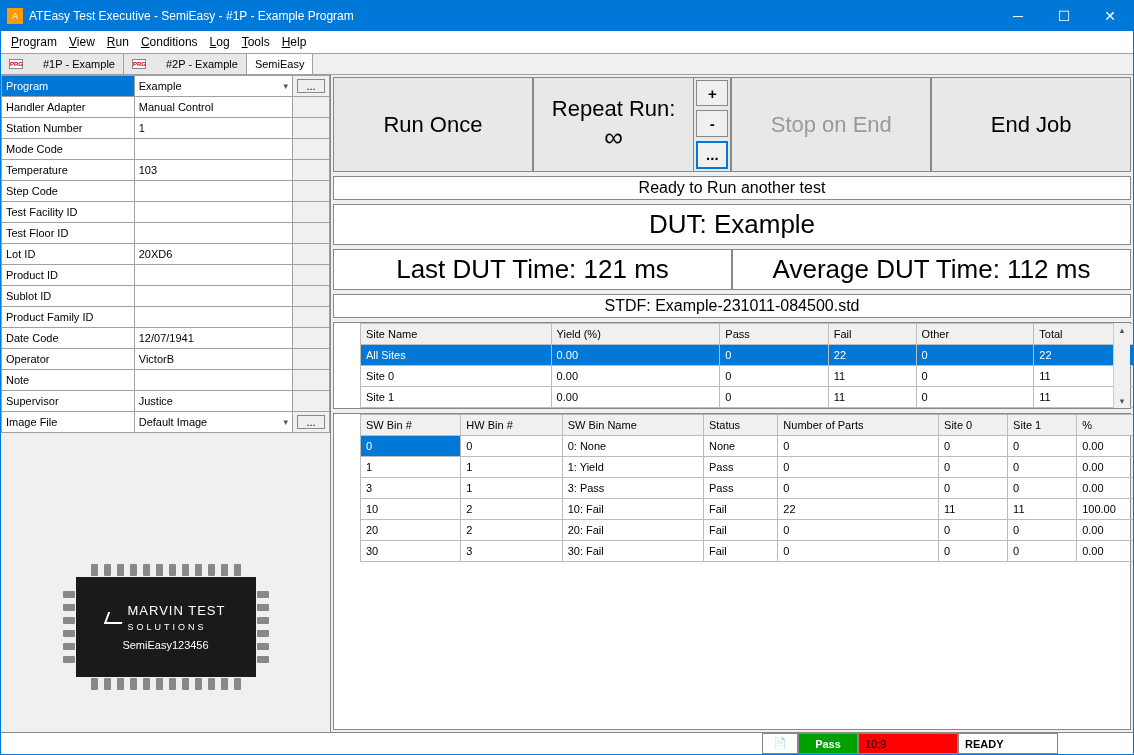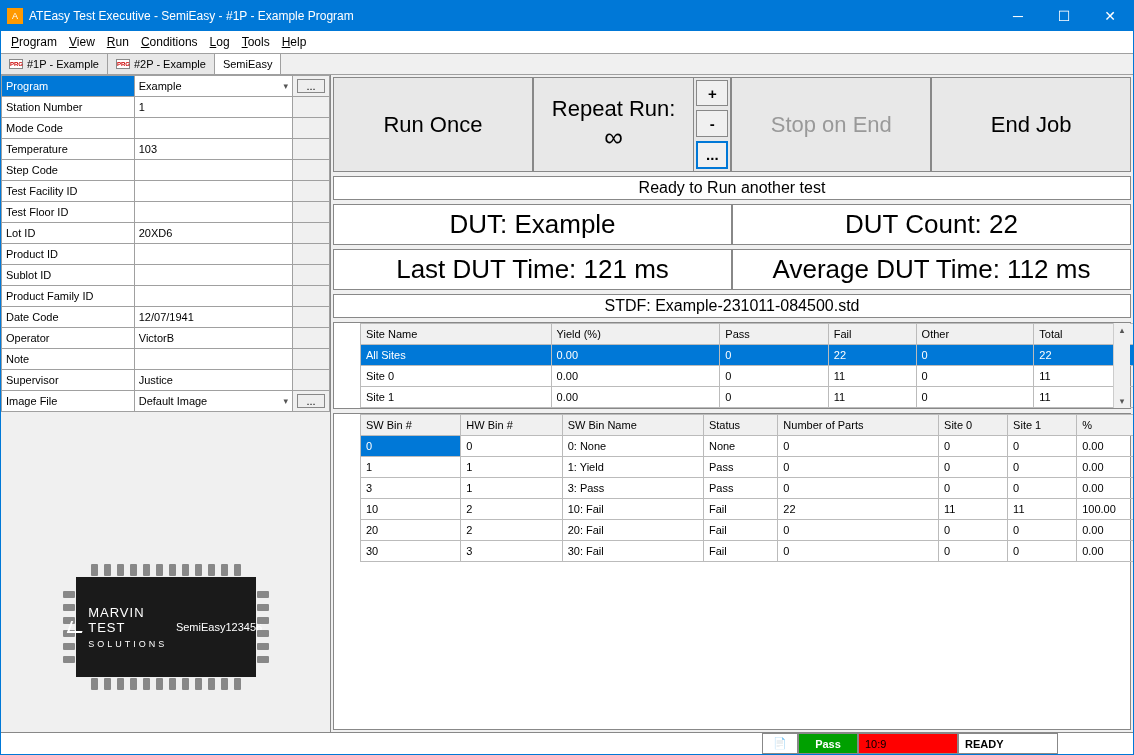--- a/index.html
+++ b/index.html
@@ -6,37 +6,37 @@
 body { width: 1134px; height: 755px; background: #fff; border: 1px solid #0078d7; display: flex; flex-direction: column; overflow: hidden; }
 .titlebar { height: 30px; background: #0078d7; color: #fff; display: flex; align-items: center; font-size: 12px; padding-left: 6px; }
 .titlebar .icon { width: 16px; height: 16px; margin-right: 6px; background: #ff9900; font-size: 9px; line-height: 16px; text-align: center; color: #fff; }
 .titlebar .title { flex: 1; }
 .winbtns { display: flex; height: 100%; }
 .winbtn { width: 46px; height: 100%; display: flex; align-items: center; justify-content: center; color: #fff; font-size: 14px; }
 .menubar { height: 22px; display: flex; align-items: center; gap: 0; font-size: 12px; padding: 0 4px; }
 .menubar .mitem { padding: 2px 6px; }
 .menubar .mitem u { text-decoration: underline; }
 .tabstrip { height: 22px; background: #f0f0f0; display: flex; border-top: 1px solid #a0a0a0; border-bottom: 1px solid #a0a0a0; font-size: 11px; }
-.tab { padding: 2px 8px; border-right: 1px solid #a0a0a0; display: flex; align-items: center; gap: 4px; background: #e8e8e8; }
+.tab { padding: 2px 8px; border-right: 1px solid #a0a0a0; display: flex; align-items: center; gap: 20px; background: #e8e8e8; }
 .tab.active { background: #fff; border-top: 0; }
 .tabicon { width: 14px; height: 10px; background: #fff; border: 1px solid #888; font-size: 6px; line-height: 8px; text-align: center; color: #c00; font-weight: bold; }
 .mainrow { flex: 1; display: flex; min-height: 0; }
 .leftpane { width: 330px; border-right: 1px solid #888; display: flex; flex-direction: column; }
 .proptable { width: 100%; border-collapse: collapse; font-size: 11px; }
 .proptable td { border: 1px solid #a0a0a0; padding: 2px 4px; height: 21px; }
 .proptable td.key { width: 130px; }
 .proptable td.val { width: 155px; }
 .proptable td.btncol { width: 36px; text-align: center; background: #f0f0f0; }
 .proptable tr.selected td.key { background: #0078d7; color: #fff; }
 .dropdown { display: flex; align-items: center; justify-content: space-between; width: 100%; }
 .ddarrow { font-size: 9px; color: #555; }
 .ellipsebtn { border: 1px solid #888; padding: 0 8px; font-size: 11px; background: #eee; }
 .leftfill { flex: 1; background: #f0f0f0; display: flex; align-items: flex-end; justify-content: center; padding-bottom: 30px; }
 .chip { width: 250px; height: 150px; position: relative; display: flex; align-items: center; justify-content: center; }
-.chipbody { width: 180px; height: 100px; background: #1a1a1a; color: #fff; display: flex; flex-direction: row; align-items: center; justify-content: center; font-size: 11px; gap: 6px; }
+.chipbody { width: 180px; height: 100px; background: #1a1a1a; color: #fff; display: flex; flex-direction: column; align-items: center; justify-content: center; font-size: 11px; gap: 6px; }
 .pins { position: absolute; display: flex; gap: 6px; }
 .pins.top { top: 12px; left: 50%; transform: translateX(-50%); }
 .pins.bottom { bottom: 12px; left: 50%; transform: translateX(-50%); }
 .pins.left { left: 22px; top: 50%; transform: translateY(-50%); flex-direction: column; }
 .pins.right { right: 22px; top: 50%; transform: translateY(-50%); flex-direction: column; }
 .pin { width: 7px; height: 12px; background: #888; border-radius: 1px; }
 .pins.left .pin, .pins.right .pin { width: 12px; height: 7px; }
 .rightpane { flex: 1; display: flex; flex-direction: column; padding: 2px; gap: 4px; background: #f0f0f0; min-height: 0; }
 .buttonrow { display: flex; gap: 0; height: 95px; }
 .bigbtn { flex: 1; border: 1px solid #888; background: #e8e8e8; display: flex; flex-direction: column; align-items: center; justify-content: center; font-size: 22px; }
@@ -115,20 +115,25 @@
             <td class="key">Program</td>
             <td class="val">
               <div class="dropdown">
                 <span>Example</span>
                 <span class="ddarrow">▾</span>
               </div>
             </td>
             <td class="btncol"><span class="ellipsebtn">...</span></td>
           </tr>
       <tr>
+            <td class="key">Handler Adapter</td>
+            <td class="val">Manual Control</td>
+            <td class="btncol"></td>
+          </tr>
+      <tr>
             <td class="key">Station Number</td>
             <td class="val">1</td>
             <td class="btncol"></td>
           </tr>
       <tr>
             <td class="key">Mode Code</td>
             <td class="val"></td>
             <td class="btncol"></td>
           </tr>
       <tr>
@@ -273,21 +278,20 @@
           <div class="tinybtn">-</div>
           <div class="tinybtn highlight">...</div>
         </div>
       </div>
       <div class="bigbtn disabled">Stop on End</div>
       <div class="bigbtn">End Job</div>
     </div>
     <div class="inforow">Ready to Run another test</div>
     <div class="inforow2">
       <div class="cell">DUT: Example</div>
-      <div class="cell">DUT Count: 22</div>
     </div>
     <div class="inforow2">
       <div class="cell">Last DUT Time: 121 ms</div>
       <div class="cell">Average DUT Time: 112 ms</div>
     </div>
     <div class="inforow">STDF: Example-231011-084500.std</div>
 
     <div class="sitetbl scrollcol">
       <div class="scrollbody">
       <table>

